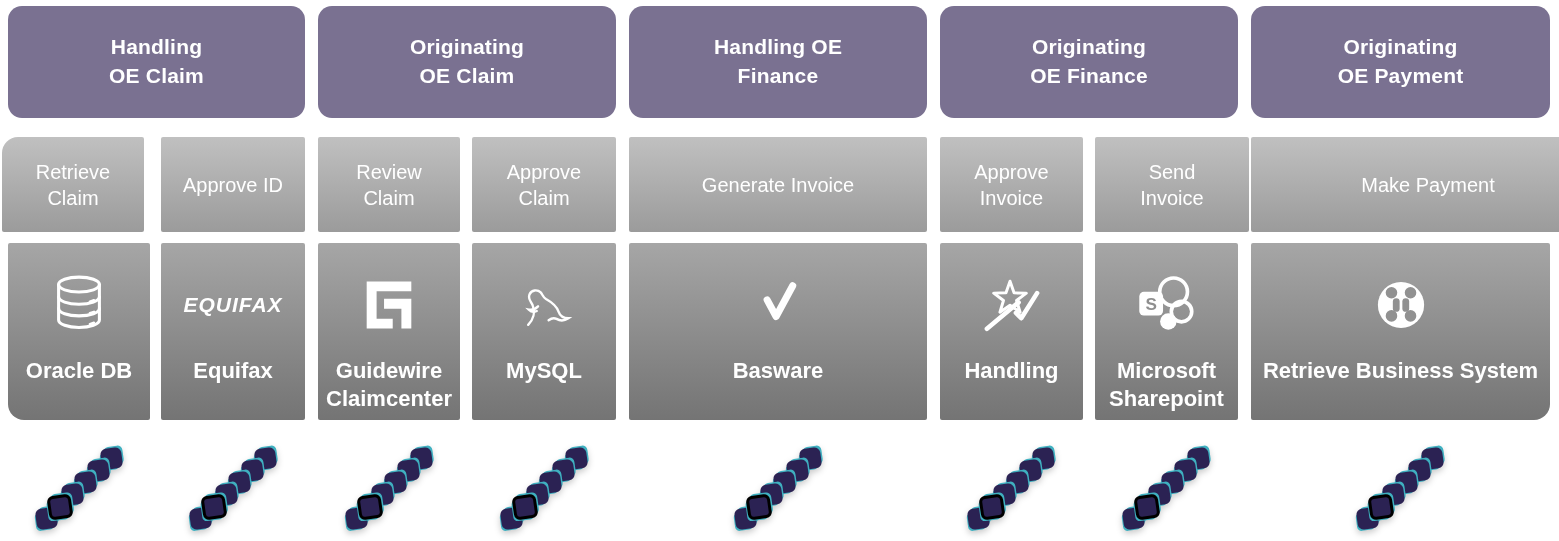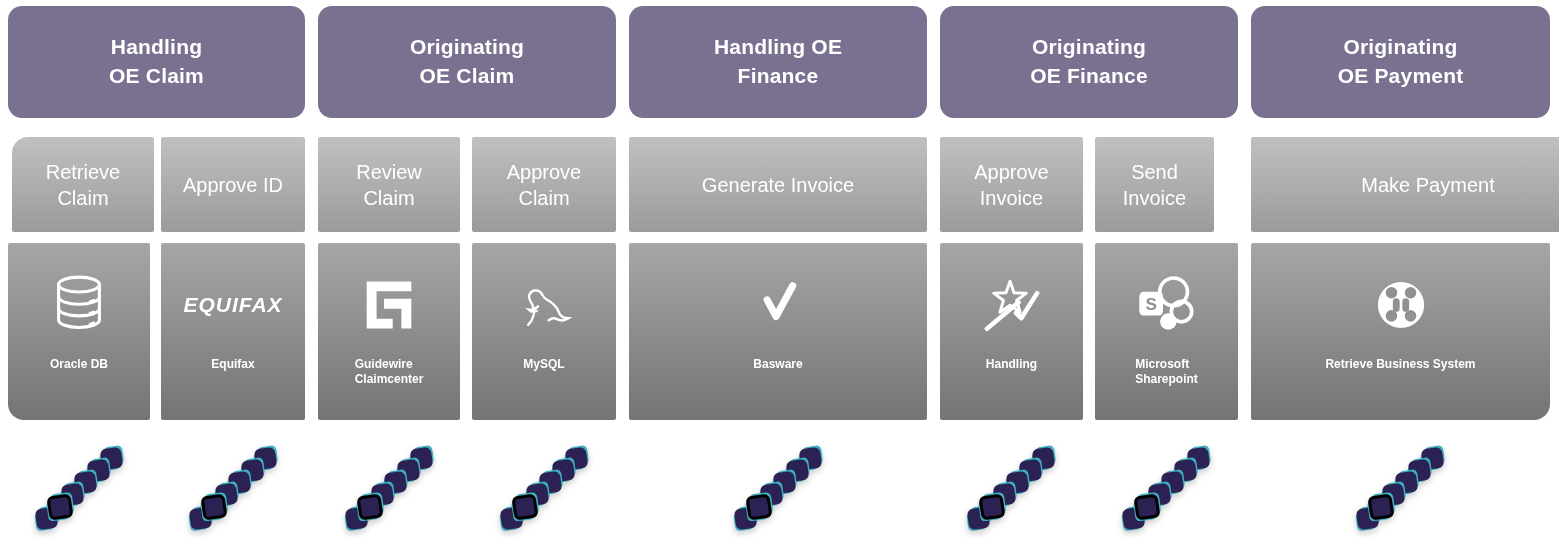--- a/index.html
+++ b/index.html
@@ -13,44 +13,44 @@
        white-space:pre-line;line-height:1.38;letter-spacing:.2px;}
   .h1{left:8px;width:297px}.h2{left:318px;width:298px}.h3{left:629px;width:298px}
   .h4{left:940px;width:298px}.h5{left:1251px;width:299px}
 
   
   .step{position:absolute;top:137px;height:95px;
         background:linear-gradient(to bottom,var(--step-top,#bfbfbf),var(--step-bot,#9b9b9b));
         display:flex;align-items:center;justify-content:center;color:#fff;
         font-size:20px;font-weight:400;text-align:center;white-space:pre-line;
         line-height:1.3;border-radius:2px;}
-  .s1{left:12px;width:142px;border-top-left-radius:16px}
+  .s1{left:2px;width:142px;border-top-left-radius:16px}
   .s2{left:161px;width:144px}
   .s3{left:318px;width:142px}
   .s4{left:472px;width:144px}
   .s5{left:629px;width:298px}
   .s6{left:940px;width:143px}
-  .s7{left:1095px;width:119px}
+  .s7{left:1095px;width:154px}
   .s8{left:1251px;width:354px;border-top-right-radius:16px}
 
   
   .sys{position:absolute;top:243px;height:177px;
        background:linear-gradient(to bottom,var(--sys-top,#a6a6a6),var(--sys-bot,#747474));
        display:flex;flex-direction:column;align-items:center;color:#fff;
        border-radius:2px;}
   .y1{left:8px;width:142px;border-bottom-left-radius:16px}
   .y2{left:161px;width:144px}
   .y3{left:318px;width:142px}
   .y4{left:472px;width:144px}
   .y5{left:629px;width:298px}
   .y6{left:940px;width:143px}
   .y7{left:1095px;width:143px}
   .y8{left:1251px;width:299px;border-bottom-right-radius:16px}
   .icoWrap{height:104px;margin-top:10px;display:flex;align-items:center;justify-content:center;}
-  .sysname{font-size:12px;font-weight:bold;white-space:pre-line;line-height:1.25;}
+  .sysname{font-size:22px;font-weight:bold;text-align:center;white-space:pre-line;line-height:1.25;}
   .eqx{font-size:21px;font-weight:900;font-style:italic;letter-spacing:1px;color:#fff;}
 
   
   .chain{position:absolute;top:448px;width:86px;height:82px;
          filter:drop-shadow(0 3px 3px rgba(0,0,0,.20));}
   .c1{left:36px}.c2{left:190px}.c3{left:346px}.c4{left:501px}
   .c5{left:735px}.c6{left:968px}.c7{left:1123px}.c8{left:1357px}
   .sq{position:absolute;width:21px;height:21px;border-radius:6px;
       background:var(--sq,#2b2253);transform:rotate(-8deg);
       box-shadow:2.5px -2.5px 0 -1px var(--accent,#3fb0c0),

